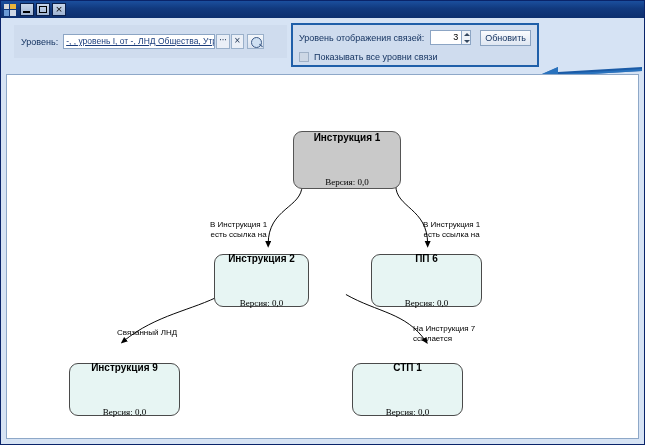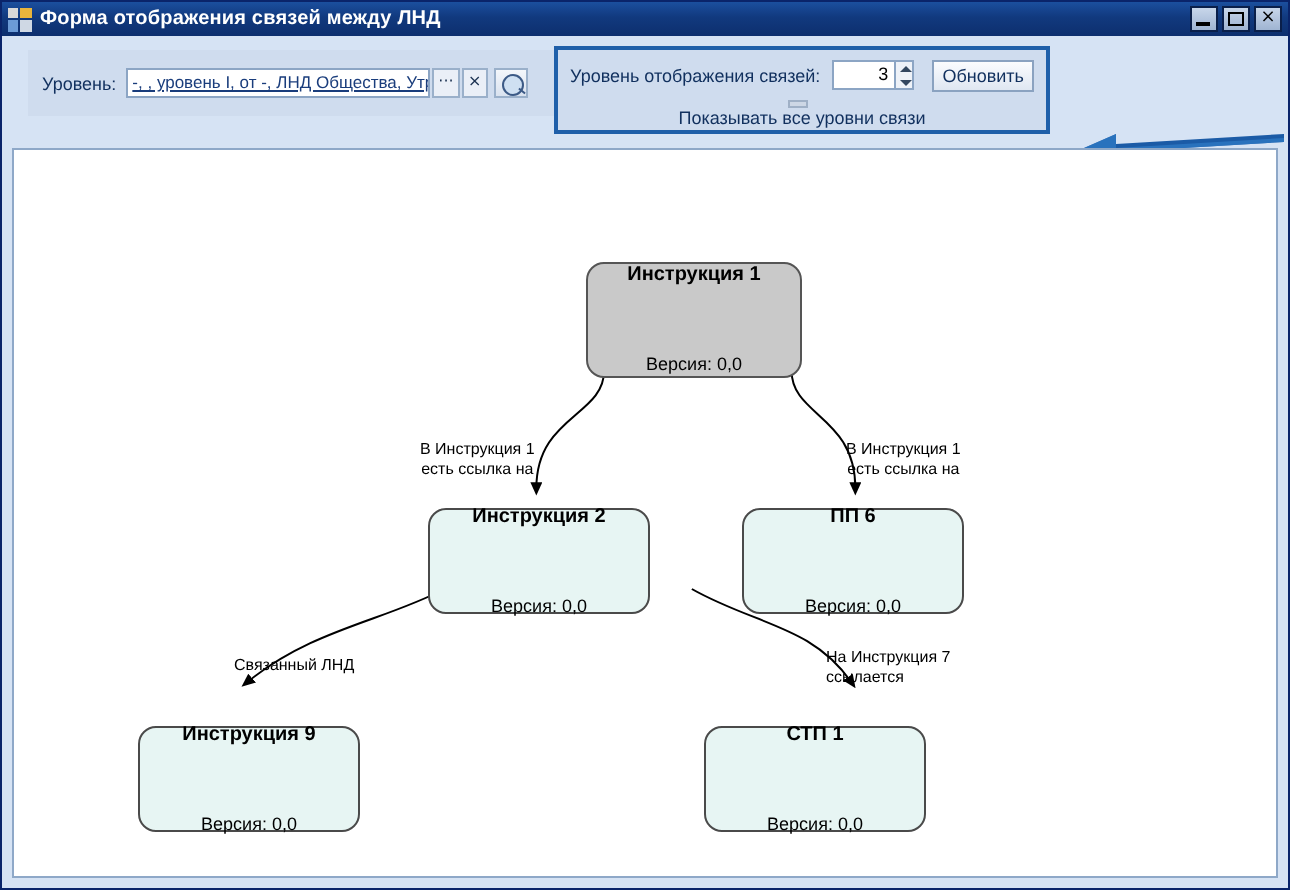--- a/index.html
+++ b/index.html
@@ -169,21 +169,21 @@
   }
   .pick-btn .handle {
     position: absolute; left: 11px; top: 10px;
     width: 4px; height: 1px; background: #3c5a86;
     transform: rotate(40deg);
   }
 
   
   .level-panel {
     position: absolute;
-    left: 271px; top: 0px;
+    left: 285px; top: 0px;
     width: 248px;
     height: 44px;
     background: #cfdcee;
     border: 2px solid #1f5fa9;
     box-sizing: border-box;
     padding: 4px 6px 0 6px;
   }
   .level-row1 {
     display: flex;
     align-items: center;
@@ -251,21 +251,20 @@
     color: #11305e;
     text-align: center;
     line-height: 14px;
     cursor: default;
   }
   .level-row2 {
     display: flex;
     align-items: center;
     margin-top: 4px;
     height: 14px;
-    flex-direction: column;
   }
   .checkbox {
     width: 10px; height: 10px;
     background: #cdd7e5;
     border: 1px solid #9fb0c6;
     box-sizing: border-box;
     margin-right: 5px;
     cursor: default;
   }
   .check-label {
@@ -320,20 +319,21 @@
     color: #000;
     line-height: 13px;
     white-space: nowrap;
   }
   .node .n-sub {
     font-size: 9px;
     color: #000;
     line-height: 13px;
     white-space: nowrap;
     margin-top: 1px;
+    font-family: Liberation Serif, serif;
   }
   .edge-label {
     position: absolute;
     font-size: 8px;
     color: #000;
     line-height: 10px;
     white-space: nowrap;
     text-align: left;
   }
   .edge-label.center { text-align: center; margin-top: 12px; }
@@ -344,21 +344,20 @@
 <div id="app">
   <div class="window">
 
     <div class="titlebar">
       <span class="title-icon">
         <span class="tl"></span>
           <span class="tr"></span>
           <span class="bl"></span>
           <span class="br"></span>
       </span>
-      <span class="title-text">Форма отображения связей между ЛНД</span>
       <span class="win-buttons">
         <span class="win-btn min">
             <span class="bar"></span>
           </span>
         <span class="win-btn max">
             <span class="box"></span>
           </span>
         <span class="win-btn close">
           <span class="glyph">×</span>
         </span>
@@ -420,21 +419,21 @@
           <path d="M216,231 C185,248 150,252 117,280" fill="none" stroke="#000" stroke-width="1" marker-end="url(#arrowhead)"></path>
 
           <path d="M340,231 C372,250 400,250 420,280" fill="none" stroke="#000" stroke-width="1" marker-end="url(#arrowhead)"></path>
         </svg>
 
         <div class="node root" style="left:286px; top:56px; width:108px; height:58px;">
           <span class="n-title">Инструкция 1</span>
           <span class="n-sub">Версия: 0,0</span>
         </div>
 
-        <div class="node" style="left:207px; top:179px; width:111px; height:53px;">
+        <div class="node" style="left:207px; top:179px; width:95px; height:53px;">
           <span class="n-title">Инструкция 2</span>
           <span class="n-sub">Версия: 0,0</span>
         </div>
 
         <div class="node" style="left:364px; top:179px; width:111px; height:53px;">
           <span class="n-title">ПП 6</span>
           <span class="n-sub">Версия: 0,0</span>
         </div>
 
         <div class="node" style="left:62px; top:288px; width:111px; height:53px;">

